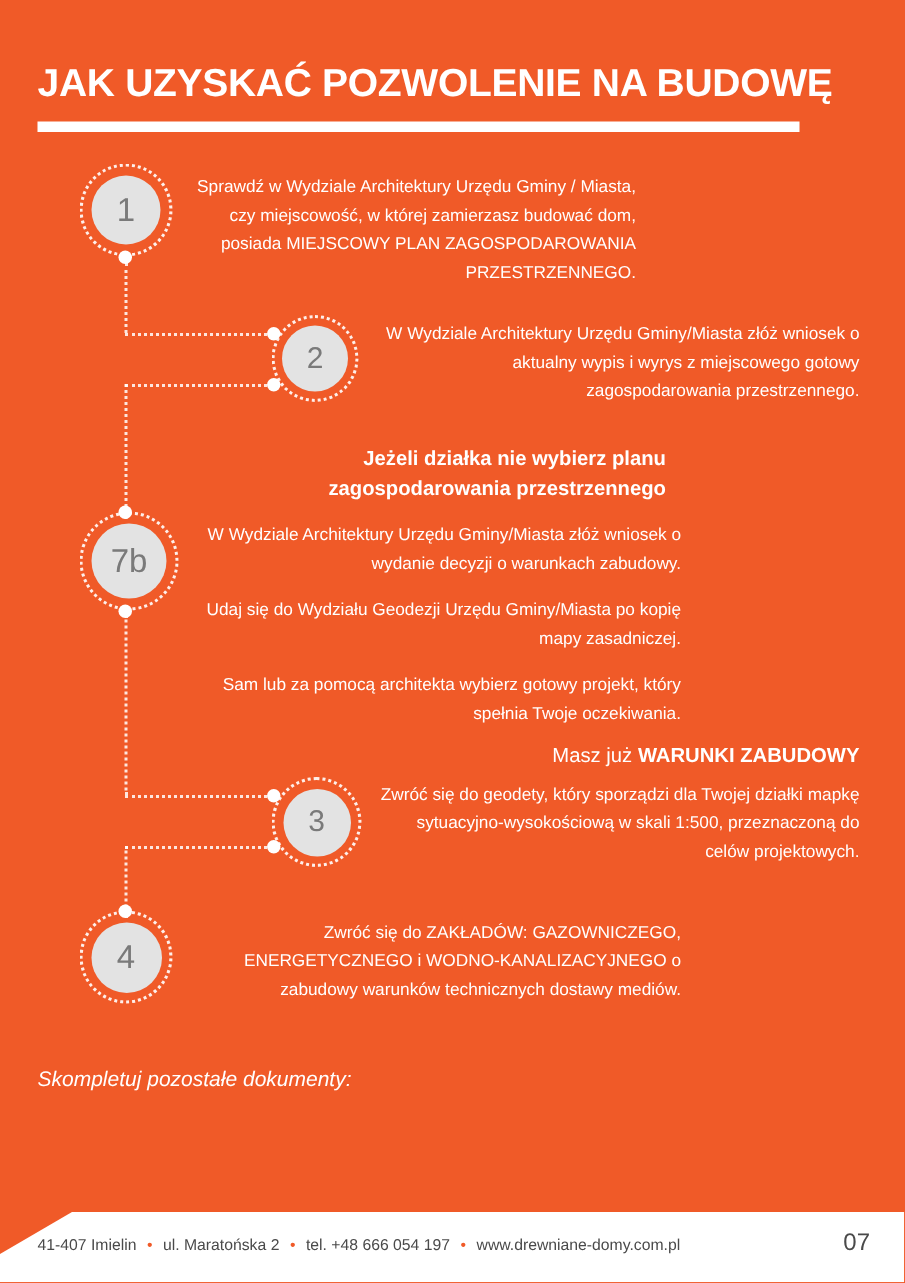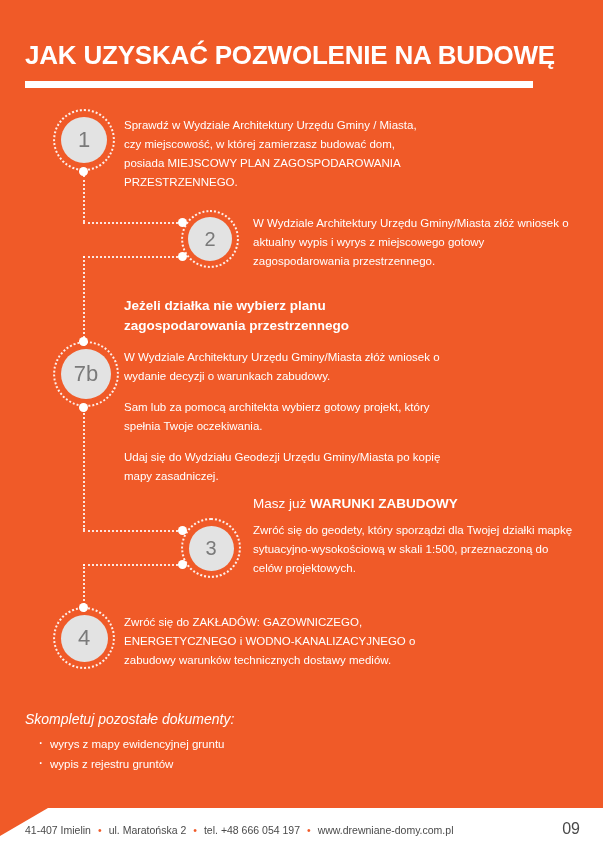--- a/index.html
+++ b/index.html
@@ -4,21 +4,21 @@
 <style>
   * { margin:0; padding:0; box-sizing:border-box; }
   html, body { width:603px; height:855px; }
   body {
     font-family:"Liberation Sans", sans-serif;
     background:#F05A28;
     position:relative;
     overflow:hidden;
     -webkit-font-smoothing:antialiased;
   }
-  .page { position:absolute; inset:0; }
+  .page { position:absolute; inset:0;text-align:right; }
 
   
   .title {
     position:absolute; left:25px; top:40px;
     font-size:26px; font-weight:bold; color:#ffffff;
     letter-spacing:-0.2px; white-space:nowrap;
   }
   .title-rule {
     position:absolute; left:25px; top:81px;
     width:508px; height:7px; background:#ffffff;
@@ -157,47 +157,43 @@
   <div class="txt t2">
     <p>W Wydziale Architektury Urzędu Gminy/Miasta złóż wniosek o aktualny wypis i wyrys z miejscowego gotowy zagospodarowania przestrzennego.</p>
   </div>
 
   <div class="head h2b">Jeżeli działka nie wybierz planu zagospodarowania przestrzennego</div>
   <div class="circle c2b">
     <div class="inner">7b</div>
   </div>
   <div class="txt t2b">
     <p>W Wydziale Architektury Urzędu Gminy/Miasta złóż wniosek o wydanie decyzji o warunkach zabudowy.</p>
+    <p>Udaj się do Wydziału Geodezji Urzędu Gminy/Miasta po kopię mapy zasadniczej.</p>
     <p>Sam lub za pomocą architekta wybierz gotowy projekt, który spełnia Twoje oczekiwania.</p>
-    <p>Udaj się do Wydziału Geodezji Urzędu Gminy/Miasta po kopię mapy zasadniczej.</p>
   </div>
 
   <div class="head h3">
     <span class="light">Masz już </span><span>WARUNKI ZABUDOWY</span>
   </div>
   <div class="circle c3">
     <div class="inner">3</div>
   </div>
   <div class="txt t3">
     <p>Zwróć się do geodety, który sporządzi dla Twojej działki mapkę sytuacyjno-wysokościową w skali 1:500, przeznaczoną do celów projektowych.</p>
   </div>
 
   <div class="circle c4">
     <div class="inner">4</div>
   </div>
   <div class="txt t4">
     <p>Zwróć się do ZAKŁADÓW: GAZOWNICZEGO, ENERGETYCZNEGO i WODNO-KANALIZACYJNEGO o zabudowy warunków technicznych dostawy mediów.</p>
   </div>
 
   <div class="docs-title">Skompletuj pozostałe dokumenty:</div>
-  <ul class="docs-list">
-    <li>wyrys z mapy ewidencyjnej gruntu</li>
-    <li>wypis z rejestru gruntów</li>
-  </ul>
 
   <div class="footer">
     <div class="footer-text">
       <span>41-407 Imielin</span><span class="sep">•</span><span>ul. Maratońska 2</span><span class="sep">•</span><span>tel. +48 666 054 197</span><span class="sep">•</span><span>www.drewniane-domy.com.pl</span>
     </div>
-    <div class="page-num">09</div>
+    <div class="page-num">07</div>
   </div>
 
 </div>
 
 </body></html>

